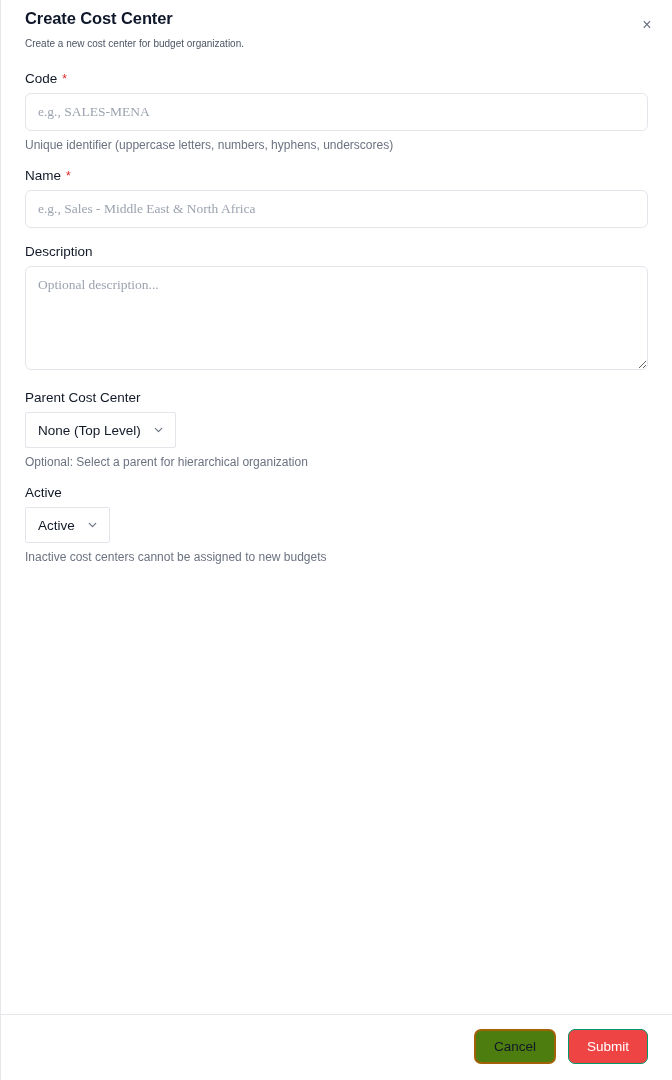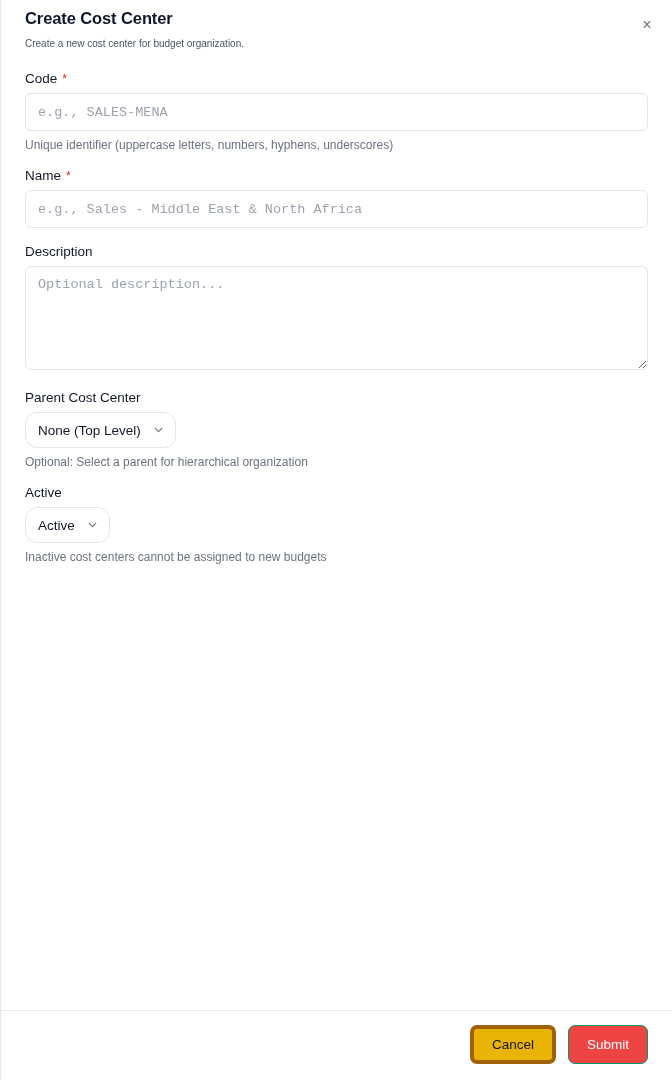--- a/index.html
+++ b/index.html
@@ -66,21 +66,21 @@
     margin-left: 5px;
     vertical-align: top;
     position: relative;
     top: 1px;
   }
   .text-input {
     width: 100%;
     height: 38px;
     padding: 8px 12px;
     font-size: 13.5px;
-    font-family: Liberation Mono, monospace;
+    font-family: Liberation Serif, serif;
     color: #111827;
     border: 1px solid #e2e5ea;
     border-radius: 6px;
     background: #ffffff;
     outline: none;
   }
   .text-input::placeholder { color: #9ca3af; }
   textarea.text-input {
     height: 104px;
     resize: vertical;
@@ -99,21 +99,21 @@
   .select {
     appearance: none;
     -webkit-appearance: none;
     height: 36px;
     padding: 6px 34px 6px 12px;
     font-size: 13.5px;
     font-family: "Liberation Sans", sans-serif;
     color: #111827;
     background: #ffffff;
     border: 1px solid #e2e5ea;
-    border-radius: 12px;
+    border-radius: 2px;
     outline: none;
     cursor: pointer;
   }
   .select-arrow {
     position: absolute;
     right: 11px;
     top: 50%;
     transform: translateY(-50%);
     pointer-events: none;
     color: #6b7280;
@@ -131,22 +131,22 @@
   }
   .btn {
     font-family: "Liberation Sans", sans-serif;
     font-size: 13.5px;
     border-radius: 7px;
     padding: 9px 18px;
     cursor: pointer;
     line-height: 1;
   }
   .btn-cancel {
-    background: #eab308;
-    border: 4px solid #a16207;
+    background: #4d7c0f;
+    border: 2px solid #a16207;
     color: #111827;
     text-align: center;
   }
   .btn-submit {
     background: #ef4444;
     border: 1px solid #059669;
     color: #ffffff;
   }
   .field-active { margin-bottom: 6px; }
 </style>

